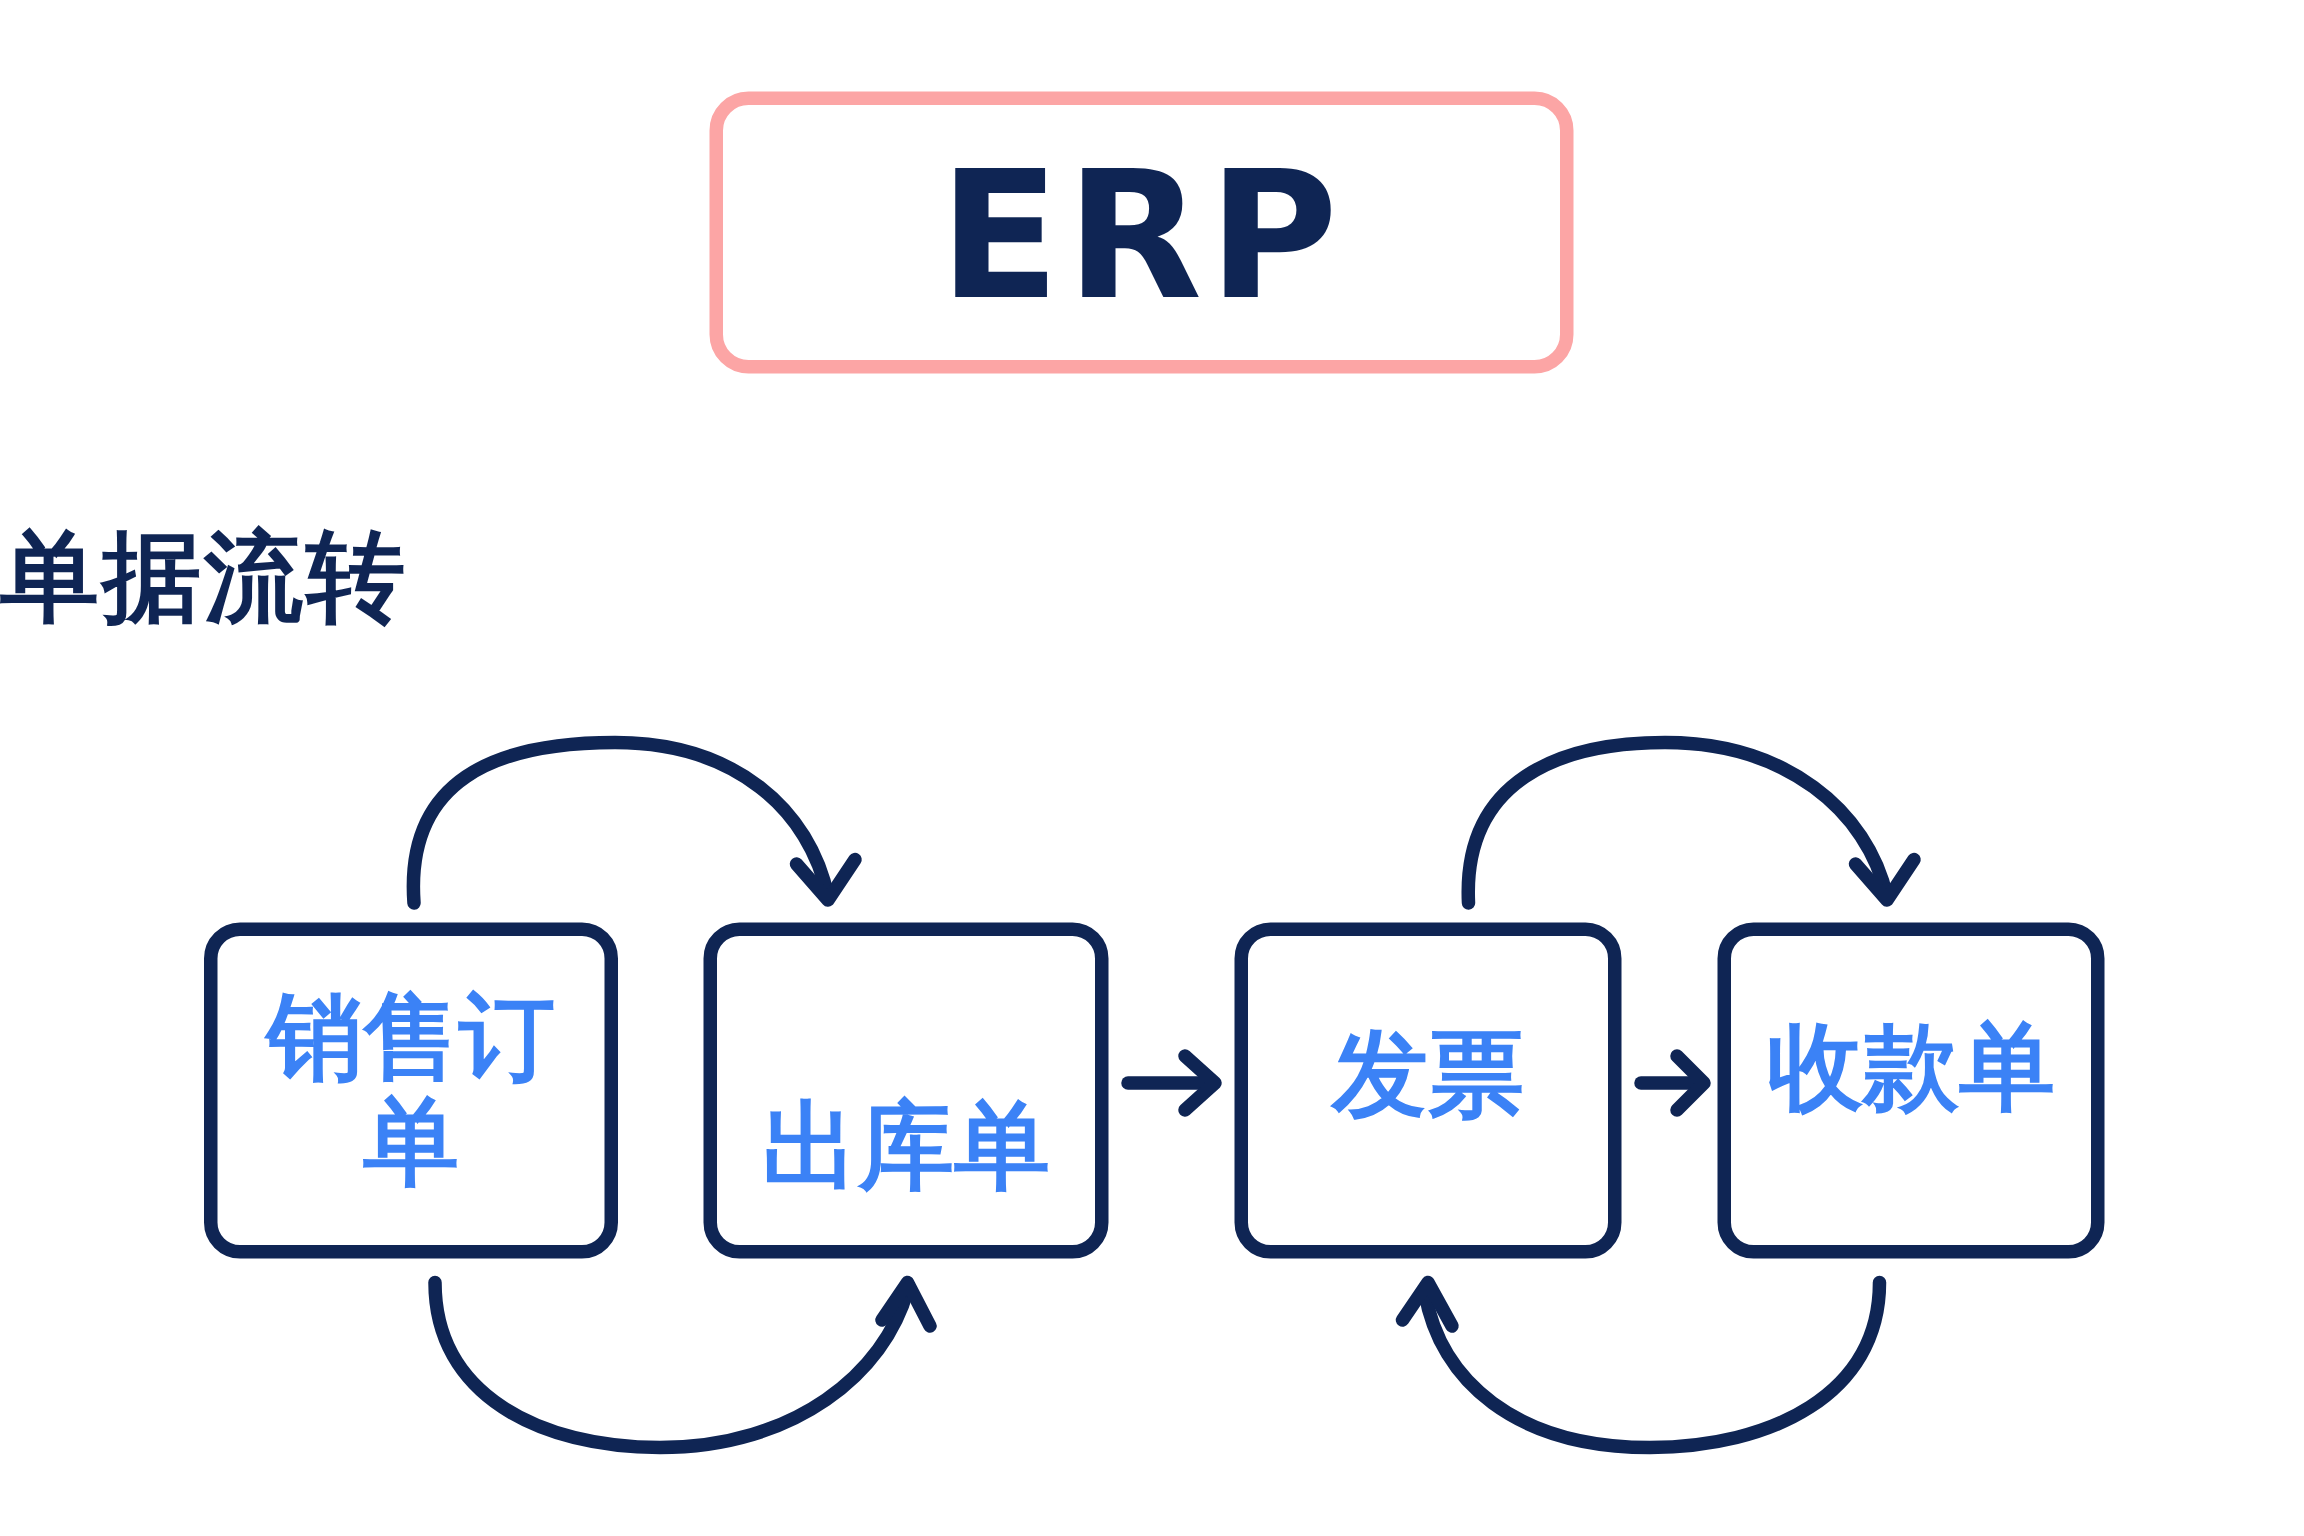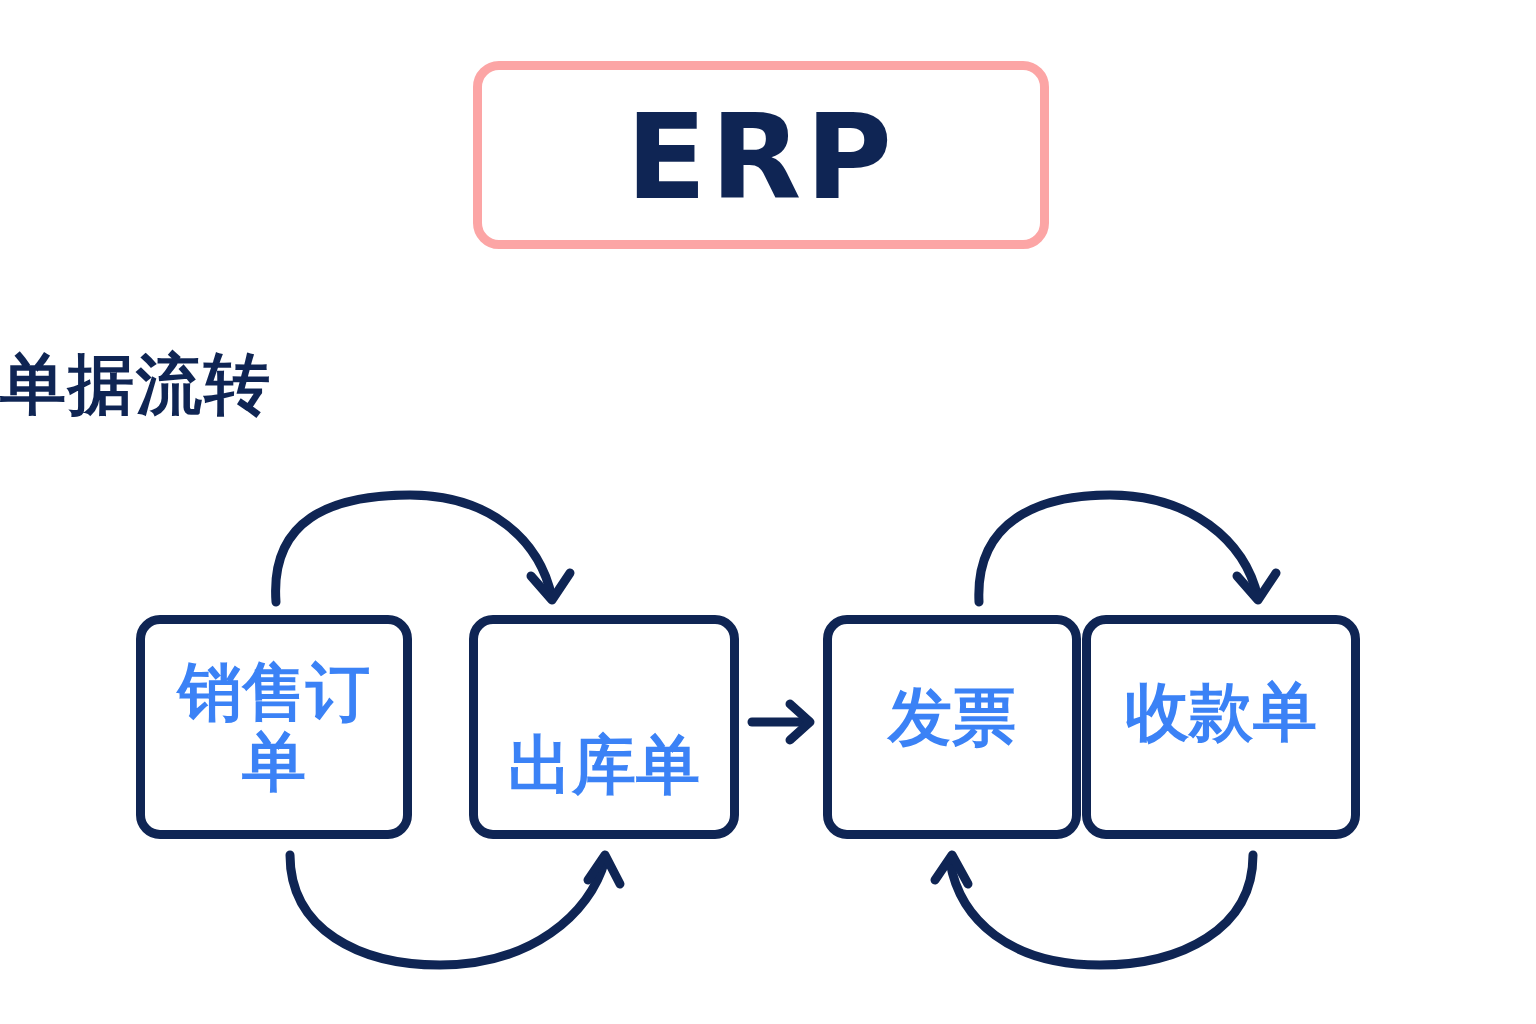--- a/index.html
+++ b/index.html
@@ -13,21 +13,21 @@
   .subtitle { position:absolute; left:0; width:1536px; top:340px; text-align:left;
               font-weight:bold; font-size:66px; color:#0f2554; letter-spacing:2px; }
   .node { position:absolute; top:615px; height:224px; border:9px solid #0f2554;
           border-radius:24px; box-sizing:border-box; background:#fff;
           display:flex; align-items:center; justify-content:center; text-align:center; }
   .node span { font-weight:bold; font-size:64px; color:#3b82f6; line-height:1.1; }
   #n1 { left:136px; width:276px; }
   #n1 span { width:220px; display:block; word-break:break-all; }
   #n2 { left:469px; width:270px; padding-bottom:30px;align-items:flex-end; }
   #n3 { left:823px; width:258px; padding-bottom:20px; }
-  #n4 { left:1082px; width:278px; padding-bottom:30px; }
+  #n4 { left:1145px; width:258px; padding-bottom:30px; }
   svg.arrows { position:absolute; left:0; top:0; }
 </style>
 </head>
 <body>
 
 <div class="erp-box">
   <span class="erp-title">ERP</span>
 </div>
 
 <div class="subtitle">单据流转</div>

